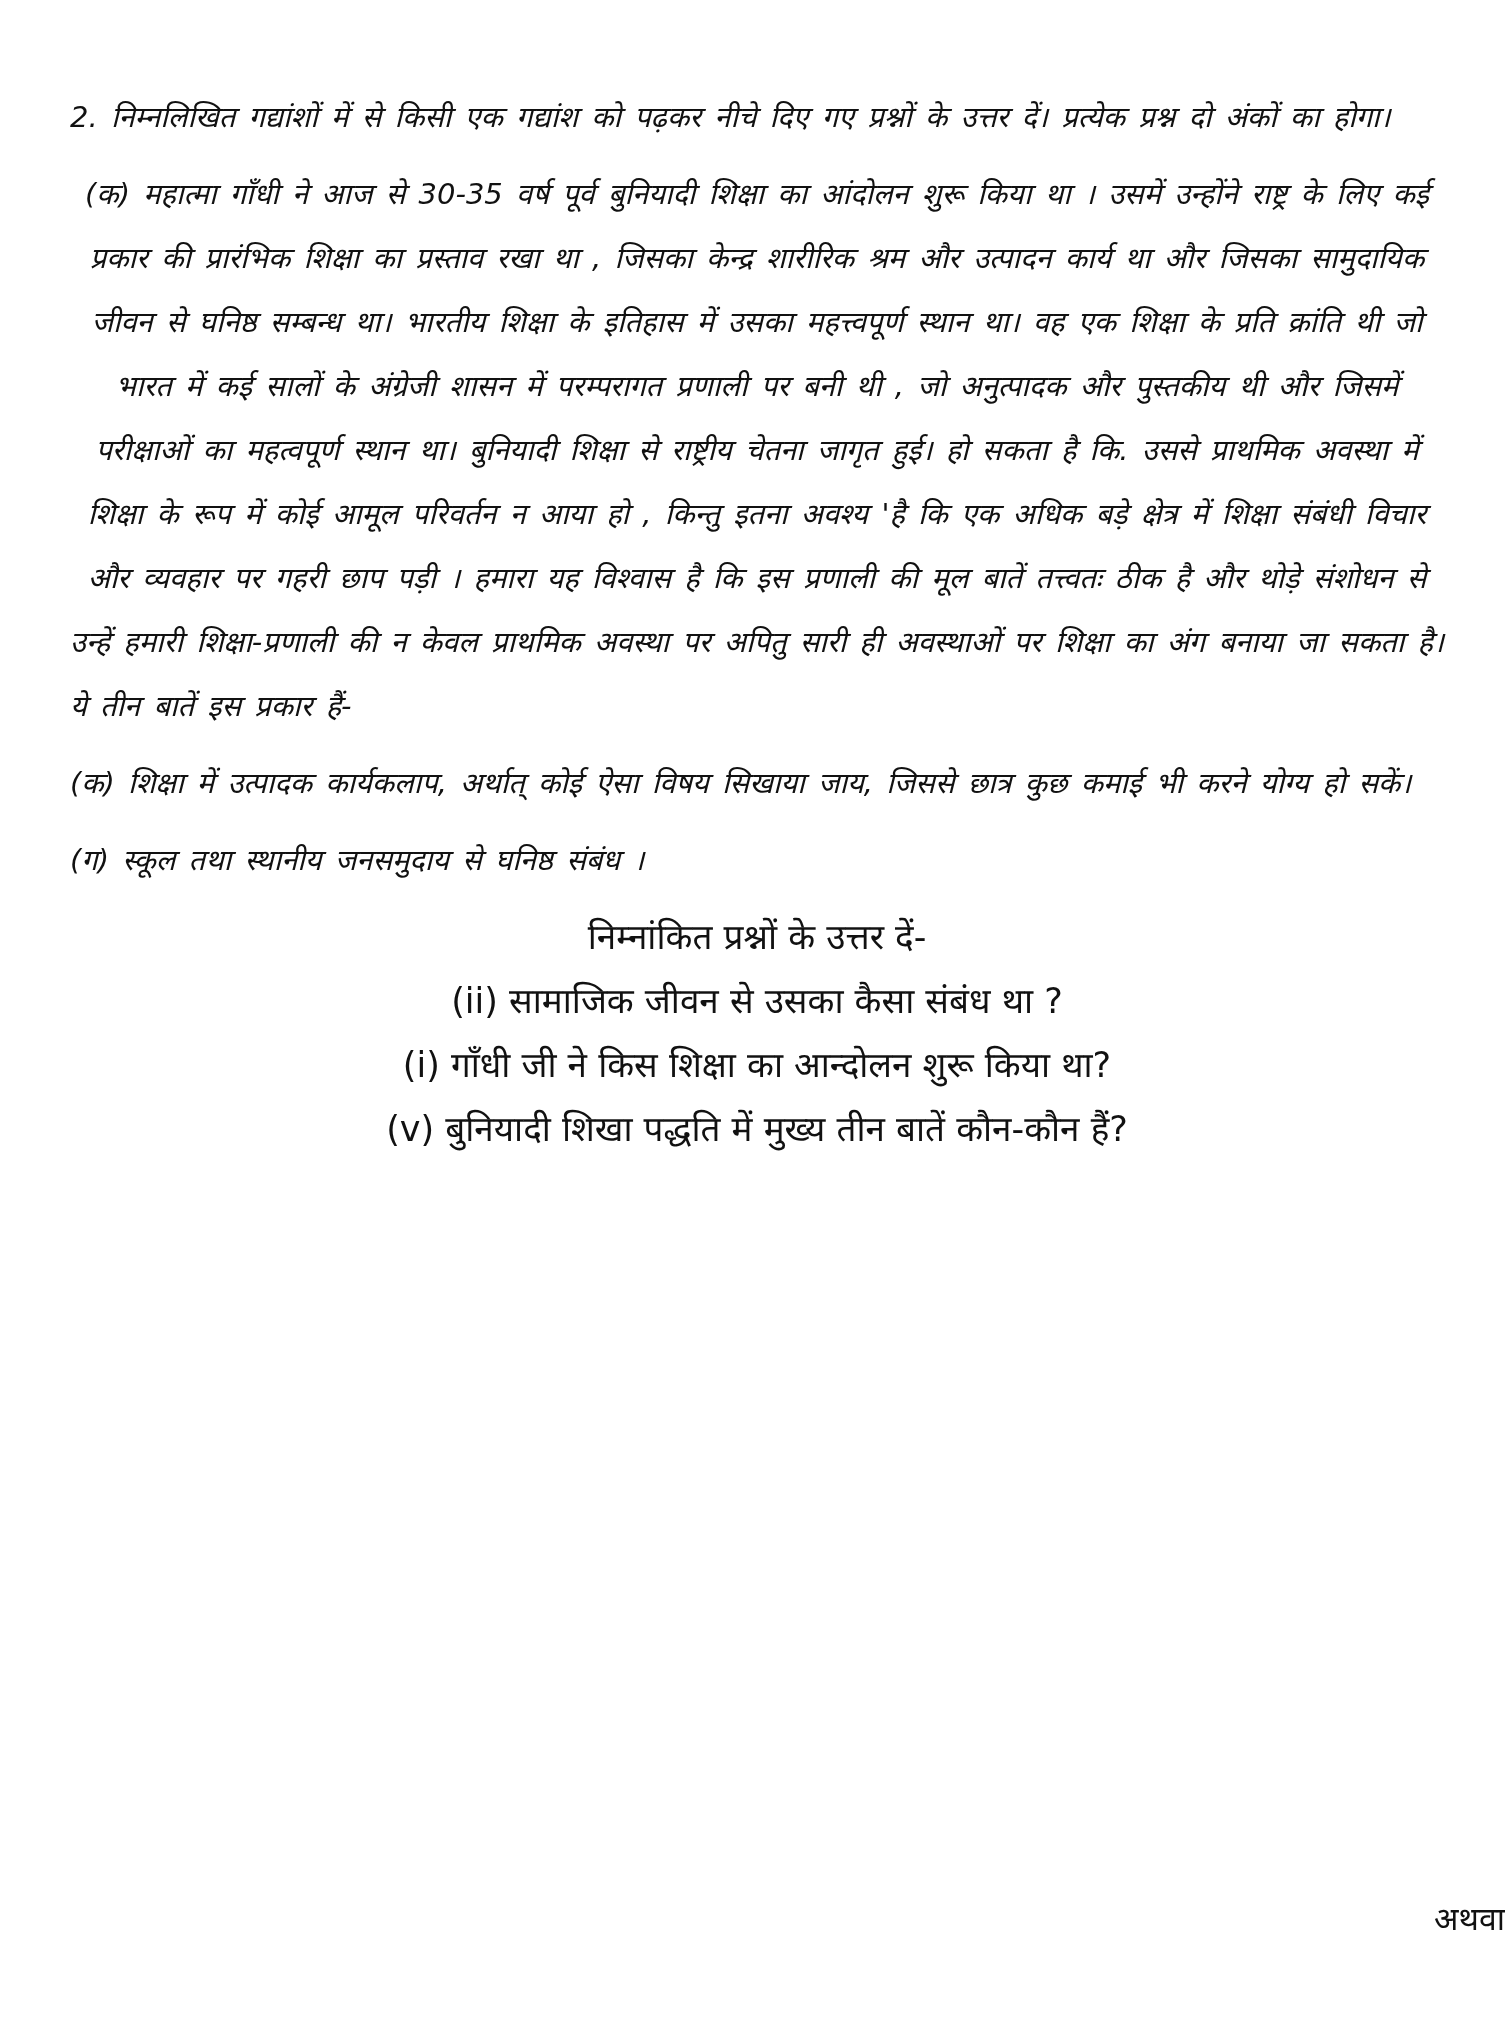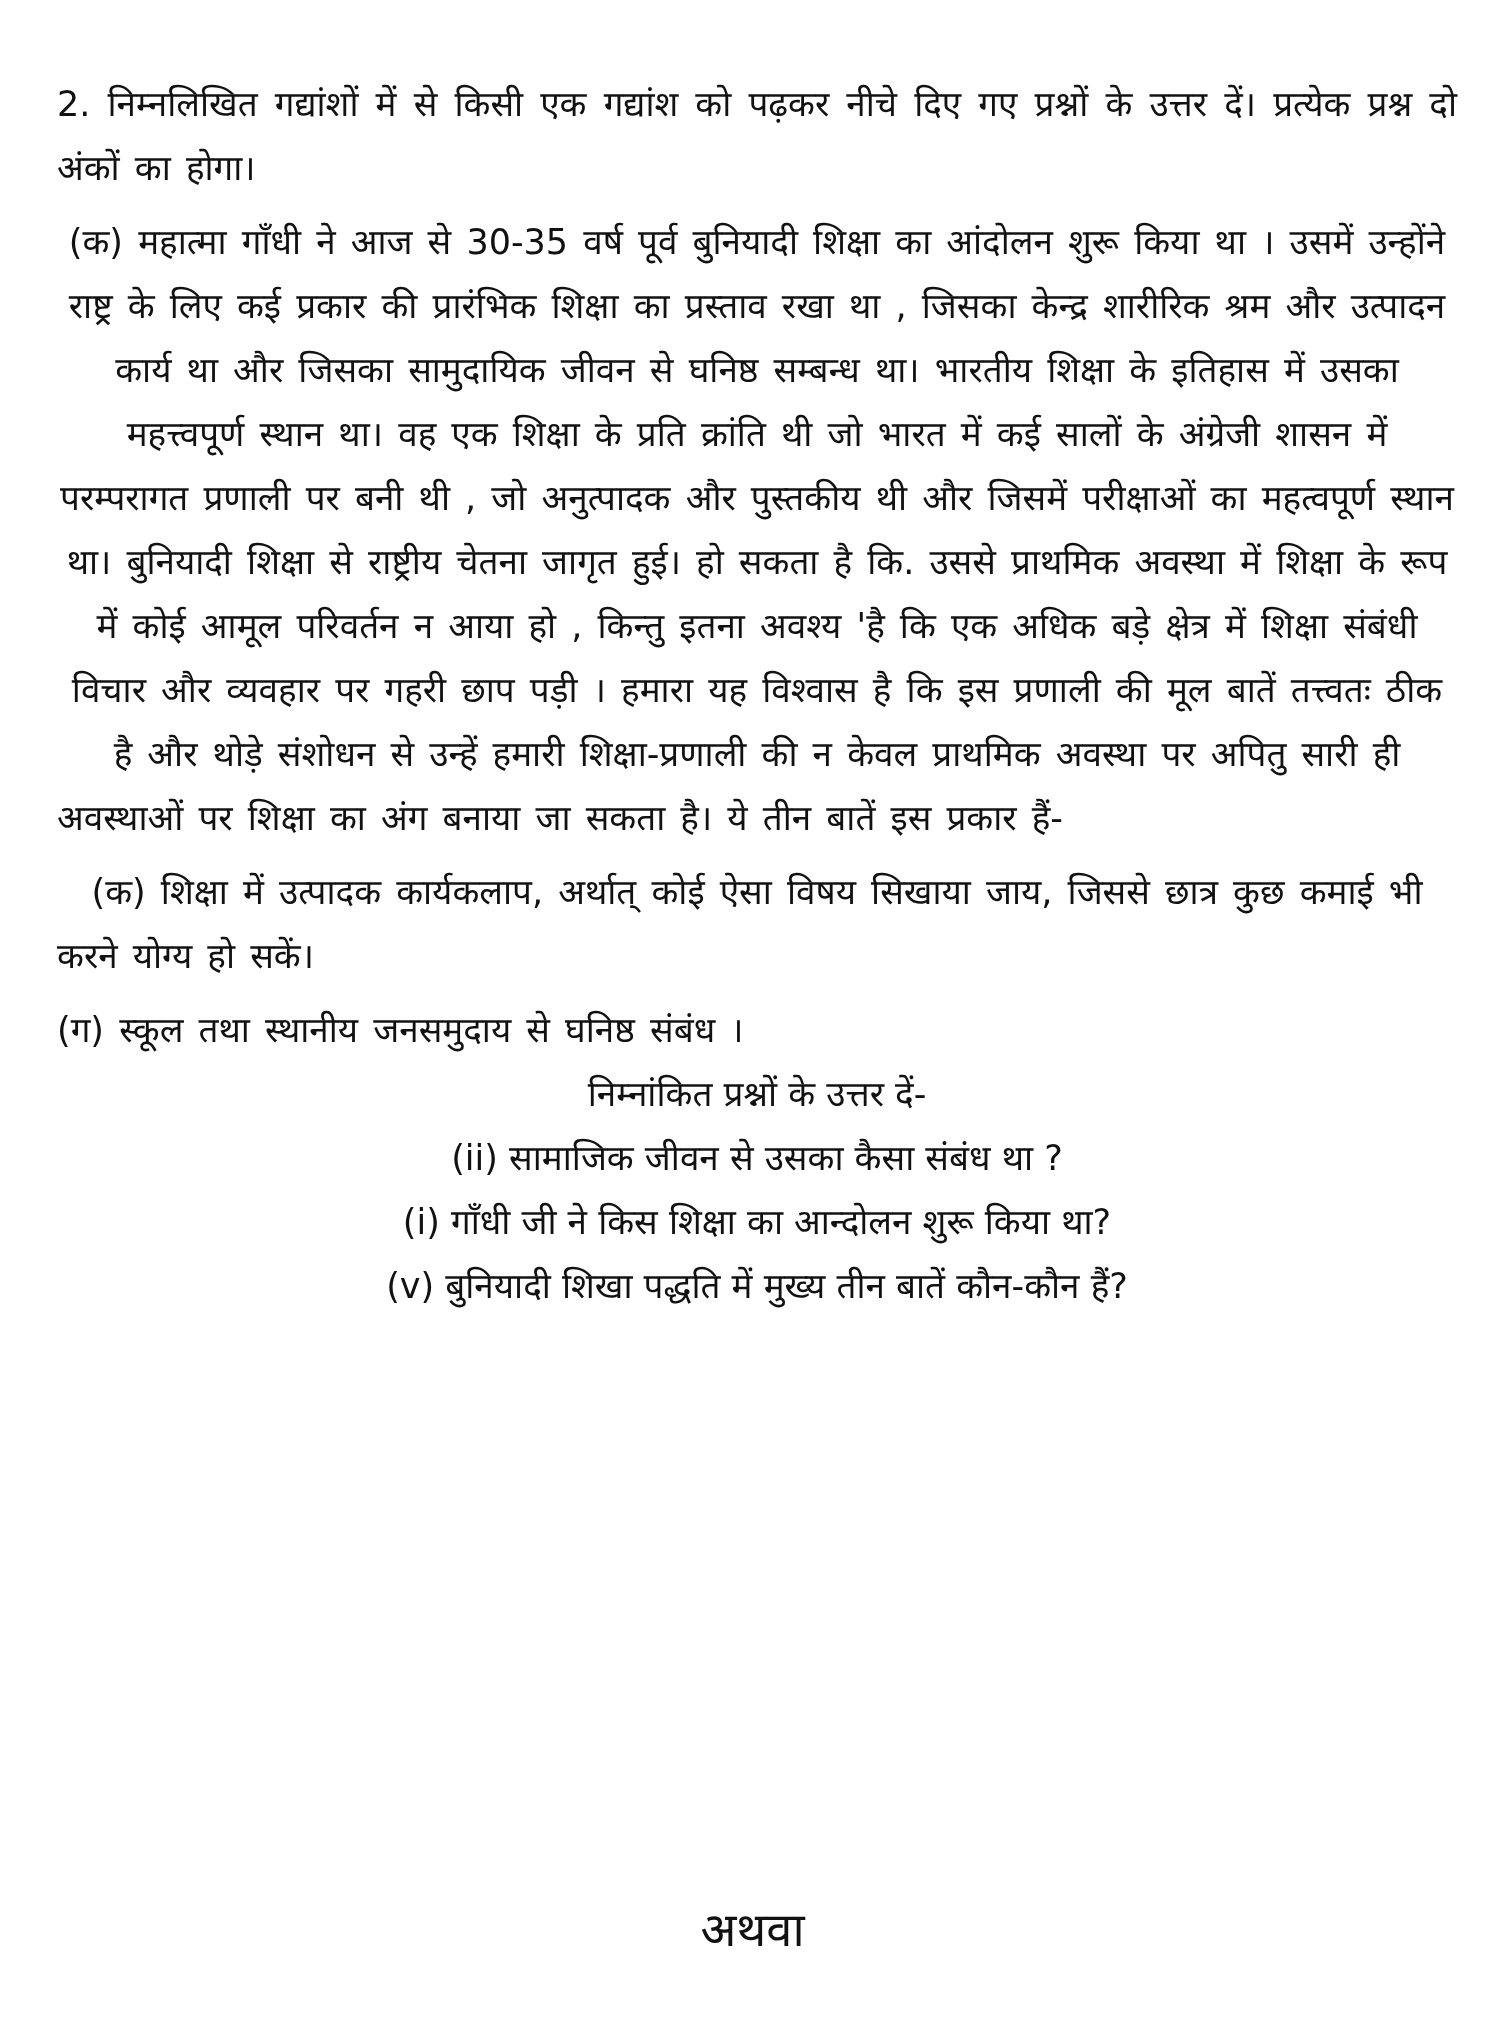--- a/index.html
+++ b/index.html
@@ -2,24 +2,24 @@
 <html><head>
 <meta charset="utf-8">
 <style>
   html, body { margin: 0; padding: 0; background: #ffffff; }
   body {
     width: 1505px; height: 2034px; overflow: hidden; position: relative;
     font-family: "DejaVu Sans", "Liberation Sans", sans-serif;
     color: #111111;
   }
   .page { position: absolute; left: 57px; top: 72px; width: 1400px; }
-  .para { font-size: 35px; line-height: 64px; margin: 0; text-align: justify; text-align-last: left; word-spacing: 4px; }
+  .para { font-size: 29px; line-height: 64px; margin: 13px; text-align: justify; text-align-last: left; word-spacing: 4px; font-style: italic; }
   .gap-s { margin-top: 10px; text-align: center; }
   .line { font-size: 35px; line-height: 64px; margin: 0; white-space: nowrap; }
-  .center { text-align: center; position: absolute; left: 0; width: 1505px; font-size: 47px; top: 1896px; }
+  .center { text-align: right; position: absolute; left: 0; width: 1505px; font-size: 32px; top: 1896px; }
 </style>
 </head>
 <body>
 
 <div class="page">
   <p class="para">2. निम्नलिखित गद्यांशों में से किसी एक गद्यांश को पढ़कर नीचे दिए गए प्रश्नों के उत्तर दें। प्रत्येक प्रश्न दो अंकों का होगा।</p>
 
   <p class="para gap-s"><span>(क)</span> <span>महात्मा गाँधी ने आज से 30-35 वर्ष पूर्व बुनियादी शिक्षा का आंदोलन शुरू किया था । उसमें उन्होंने राष्ट्र के लिए कई प्रकार की प्रारंभिक शिक्षा का प्रस्ताव रखा था , जिसका केन्द्र शारीरिक श्रम और उत्पादन कार्य था और जिसका सामुदायिक जीवन से घनिष्ठ सम्बन्ध था। भारतीय शिक्षा के इतिहास में उसका महत्त्वपूर्ण स्थान था। वह एक शिक्षा के प्रति क्रांति थी जो भारत में कई सालों के अंग्रेजी शासन में परम्परागत प्रणाली पर बनी थी , जो अनुत्पादक और पुस्तकीय थी और जिसमें परीक्षाओं का महत्वपूर्ण स्थान था। बुनियादी शिक्षा से राष्ट्रीय चेतना जागृत हुई। हो सकता है कि. उससे प्राथमिक अवस्था में शिक्षा के रूप में कोई आमूल परिवर्तन न आया हो , किन्तु इतना अवश्य 'है कि एक अधिक बड़े क्षेत्र में शिक्षा संबंधी विचार और व्यवहार पर गहरी छाप पड़ी । हमारा यह विश्वास है कि इस प्रणाली की मूल बातें तत्त्वतः ठीक है और थोड़े संशोधन से उन्हें हमारी शिक्षा-प्रणाली की न केवल प्राथमिक अवस्था पर अपितु सारी ही अवस्थाओं पर शिक्षा का अंग बनाया जा सकता है। ये तीन बातें इस प्रकार हैं-</span></p>
 
   <p class="para gap-s">(क) शिक्षा में उत्पादक कार्यकलाप, अर्थात् कोई ऐसा विषय सिखाया जाय, जिससे छात्र कुछ कमाई भी करने योग्य हो सकें।</p>

